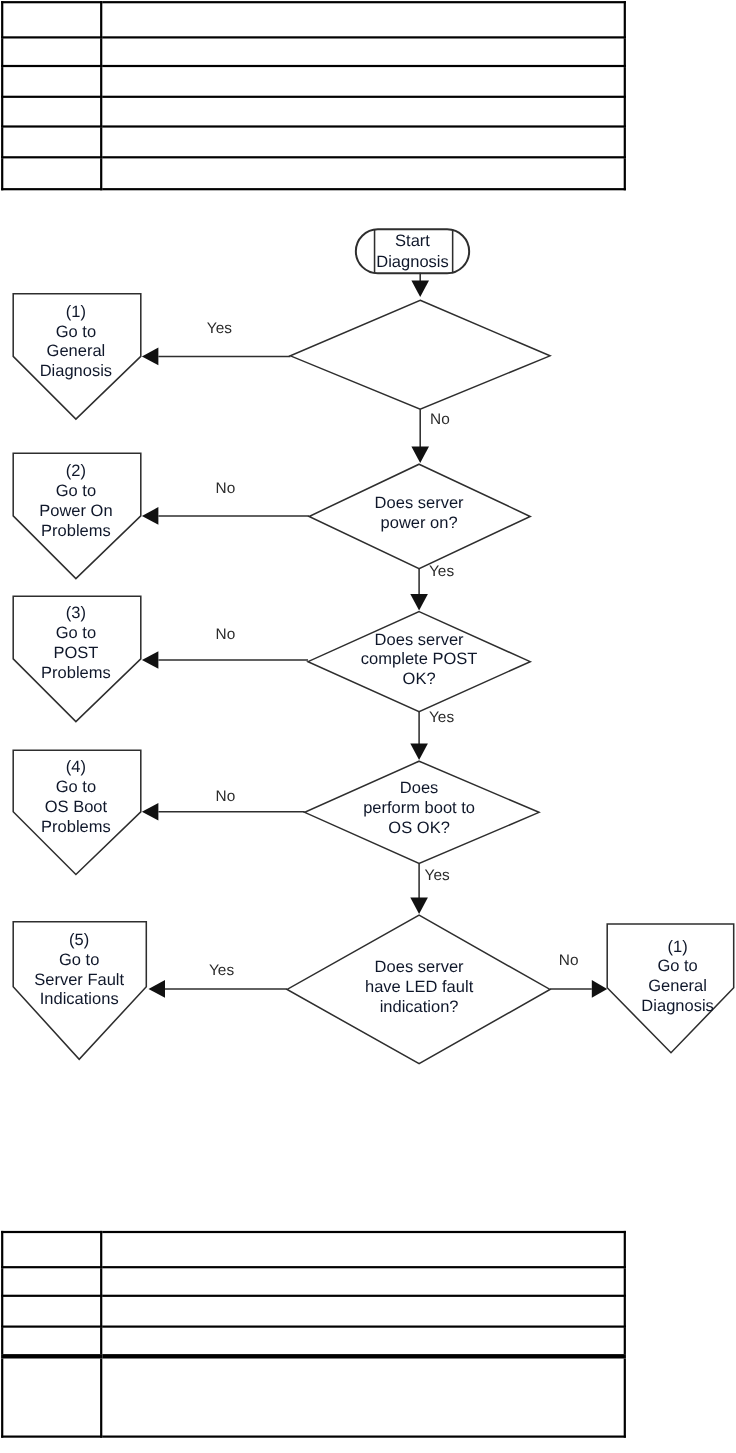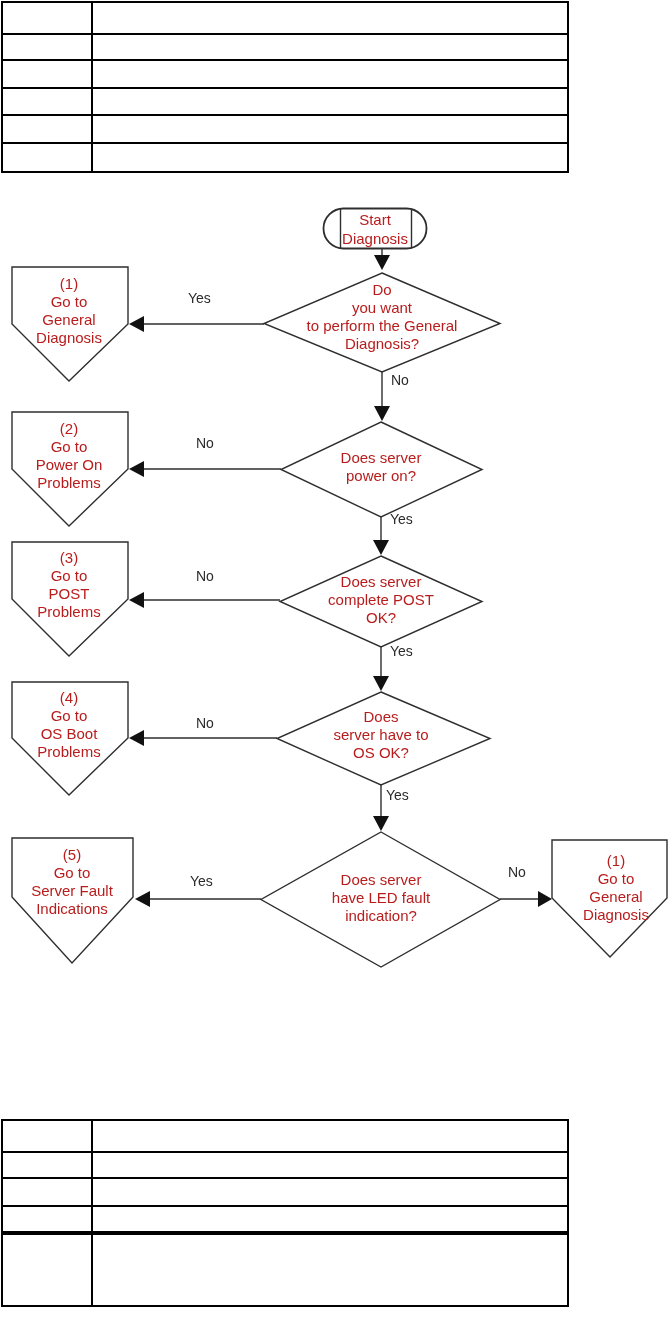--- a/index.html
+++ b/index.html
@@ -27,21 +27,21 @@
   }
   .thick-top td { border-top-width: 4px; }
   
   .fc-svg { position: absolute; left: 0; top: 0; }
   .node-label {
     position: absolute;
     font-size: 15px;
     line-height: 18px;
     text-align: center;
     white-space: pre-line;
-    color: #b91c1c;
+    color: #0f172a;
   }
   .start-label { line-height: 19px; }
   .edge-label {
     position: absolute;
     font-size: 14px;
     line-height: 16px;
     color: #2b2b2b;
     white-space: nowrap;
   }
 </style>
@@ -130,31 +130,27 @@
       <polygon points="144,730 144,746 129,738"></polygon>
       <polygon points="150,891 150,907 135,899"></polygon>
 
       <polygon points="538,891 538,907 552,899"></polygon>
     </g>
   </svg>
 
   <div class="node-label start-label" style="left:323px; top:210px; width:104px;">Start
 Diagnosis</div>
 
-  <div class="node-label" style="left:272px; top:281px; width:220px;">Do
-you want
-to perform the General
-Diagnosis?</div>
   <div class="node-label" style="left:301px; top:449px; width:160px;">Does server
 power on?</div>
   <div class="node-label" style="left:301px; top:573px; width:160px;">Does server
 complete POST
 OK?</div>
   <div class="node-label" style="left:301px; top:708px; width:160px;">Does
-server have to
+perform boot to
 OS OK?</div>
   <div class="node-label" style="left:299px; top:871px; width:164px;">Does server
 have LED fault
 indication?</div>
 
   <div class="node-label" style="left:10px; top:275px; width:118px;">(1)
 Go to
 General
 Diagnosis</div>
   <div class="node-label" style="left:10px; top:420px; width:118px;">(2)

